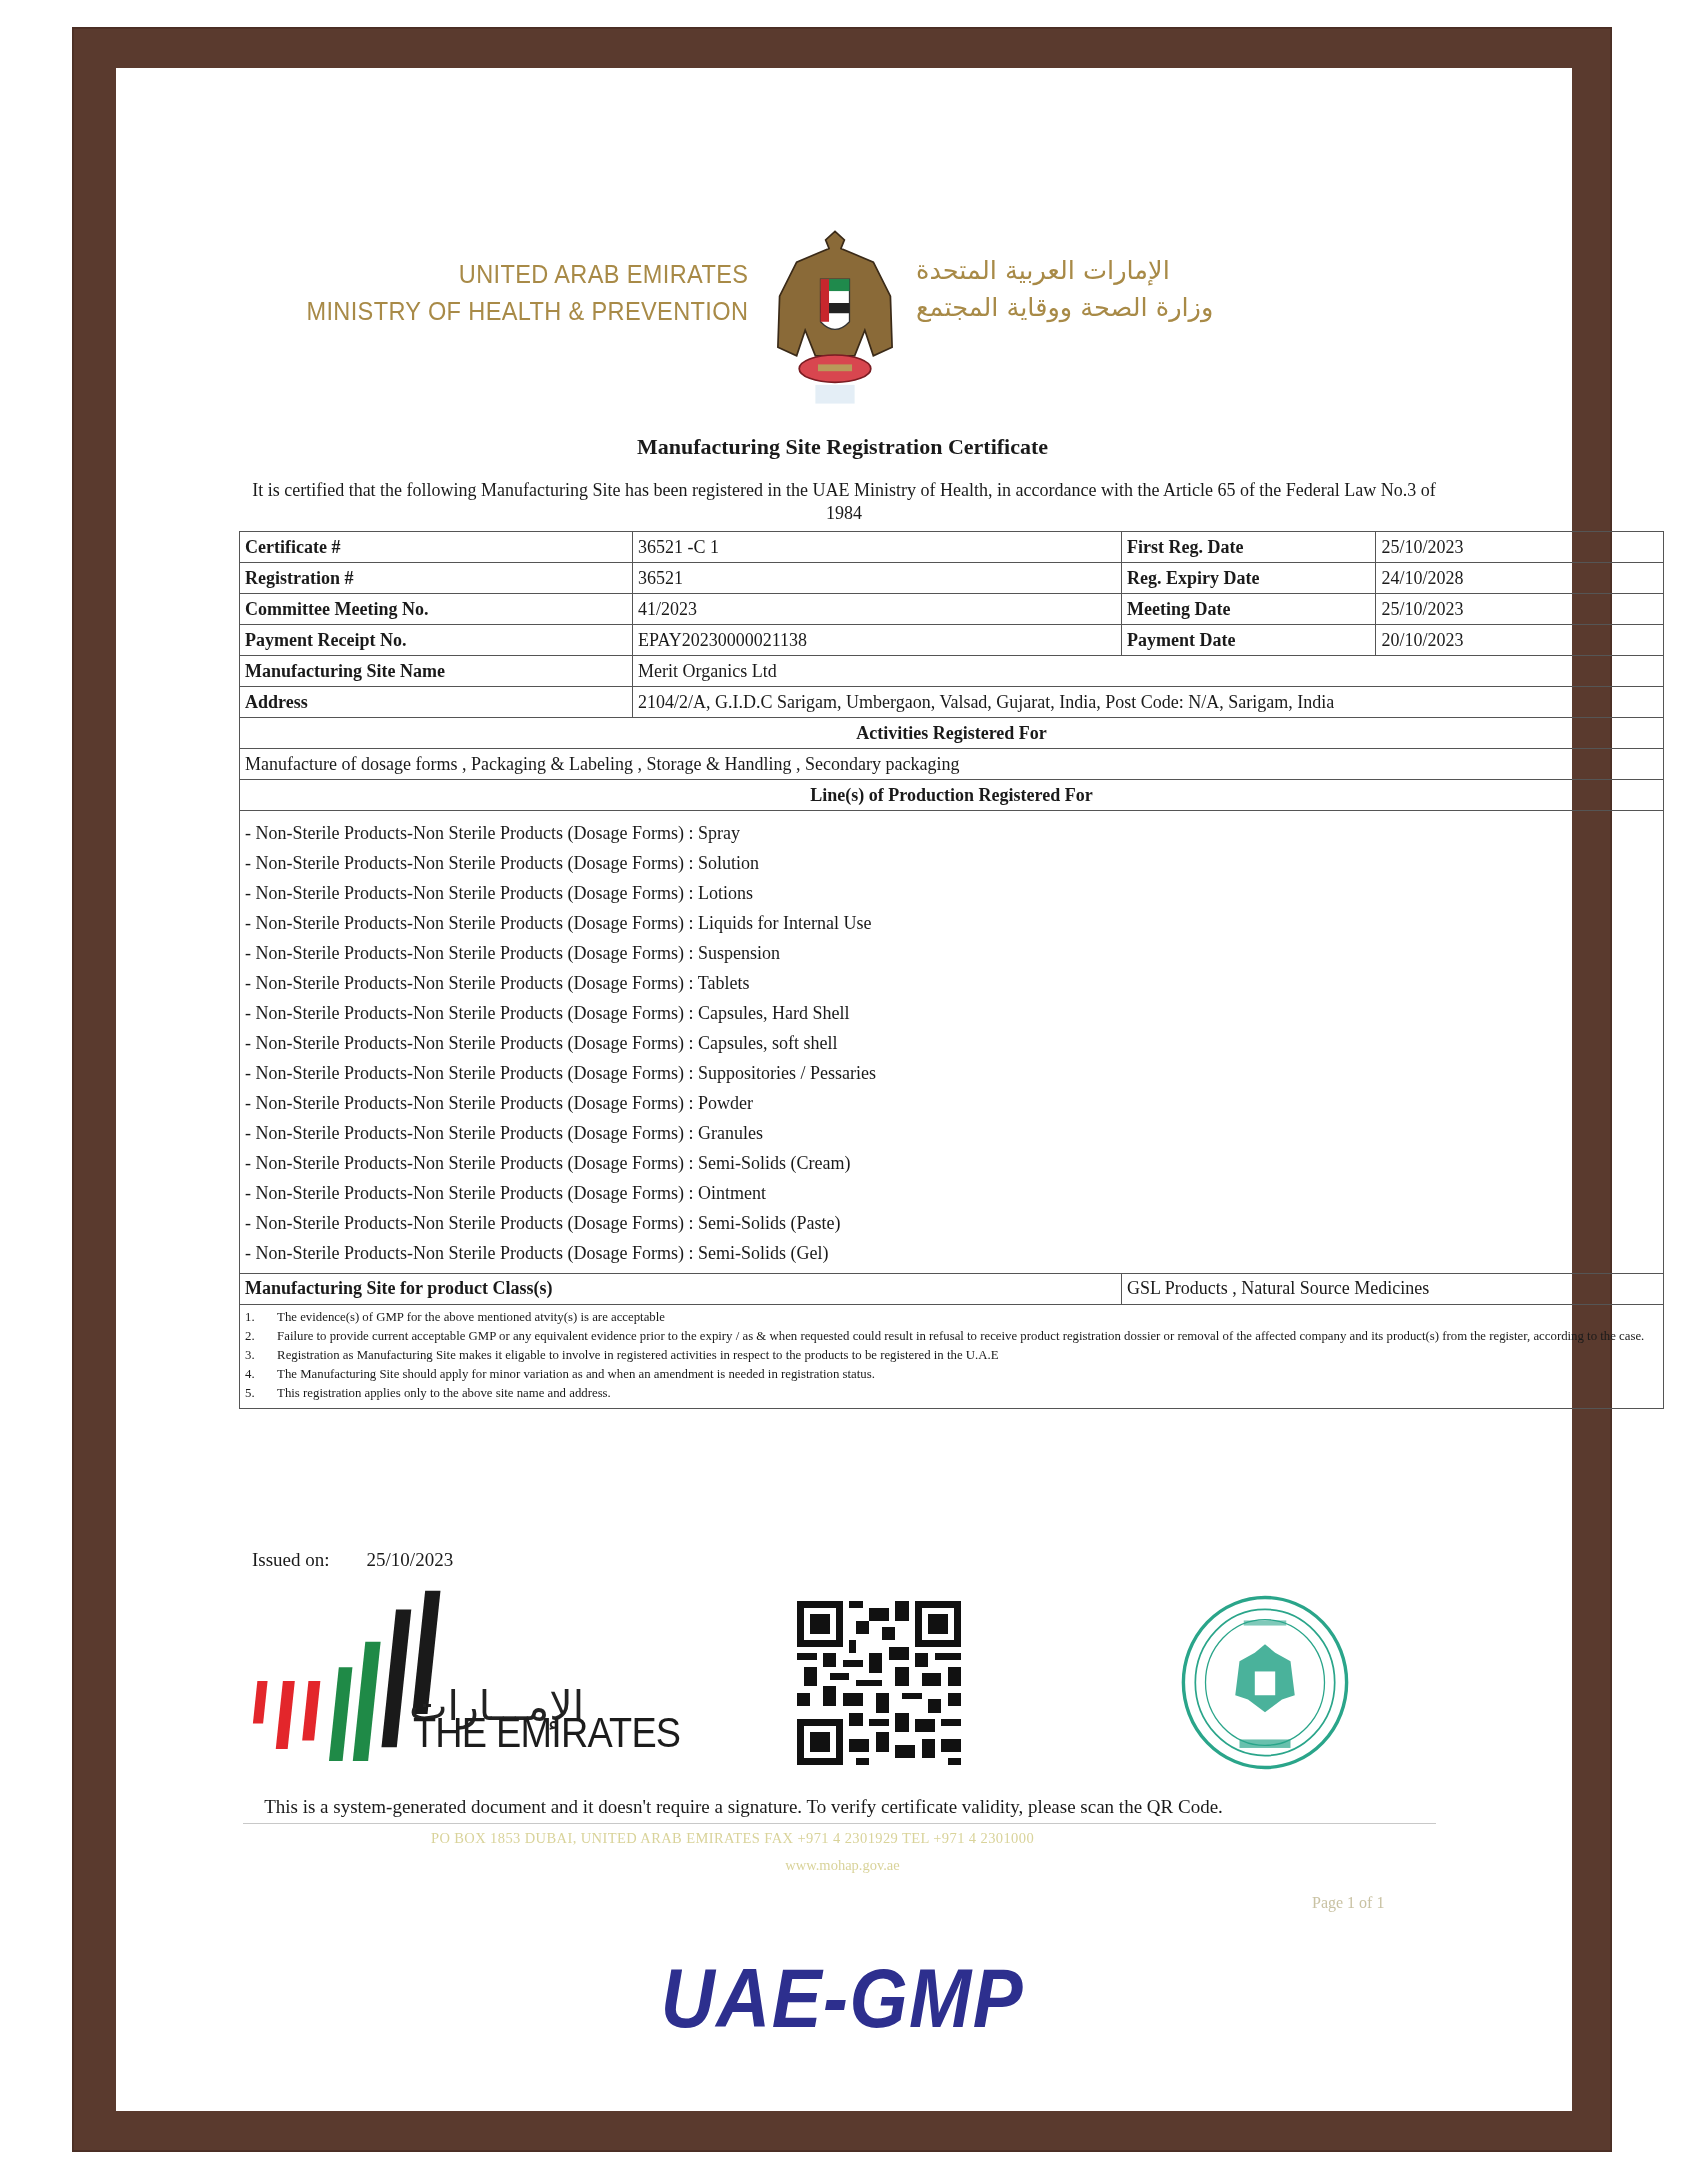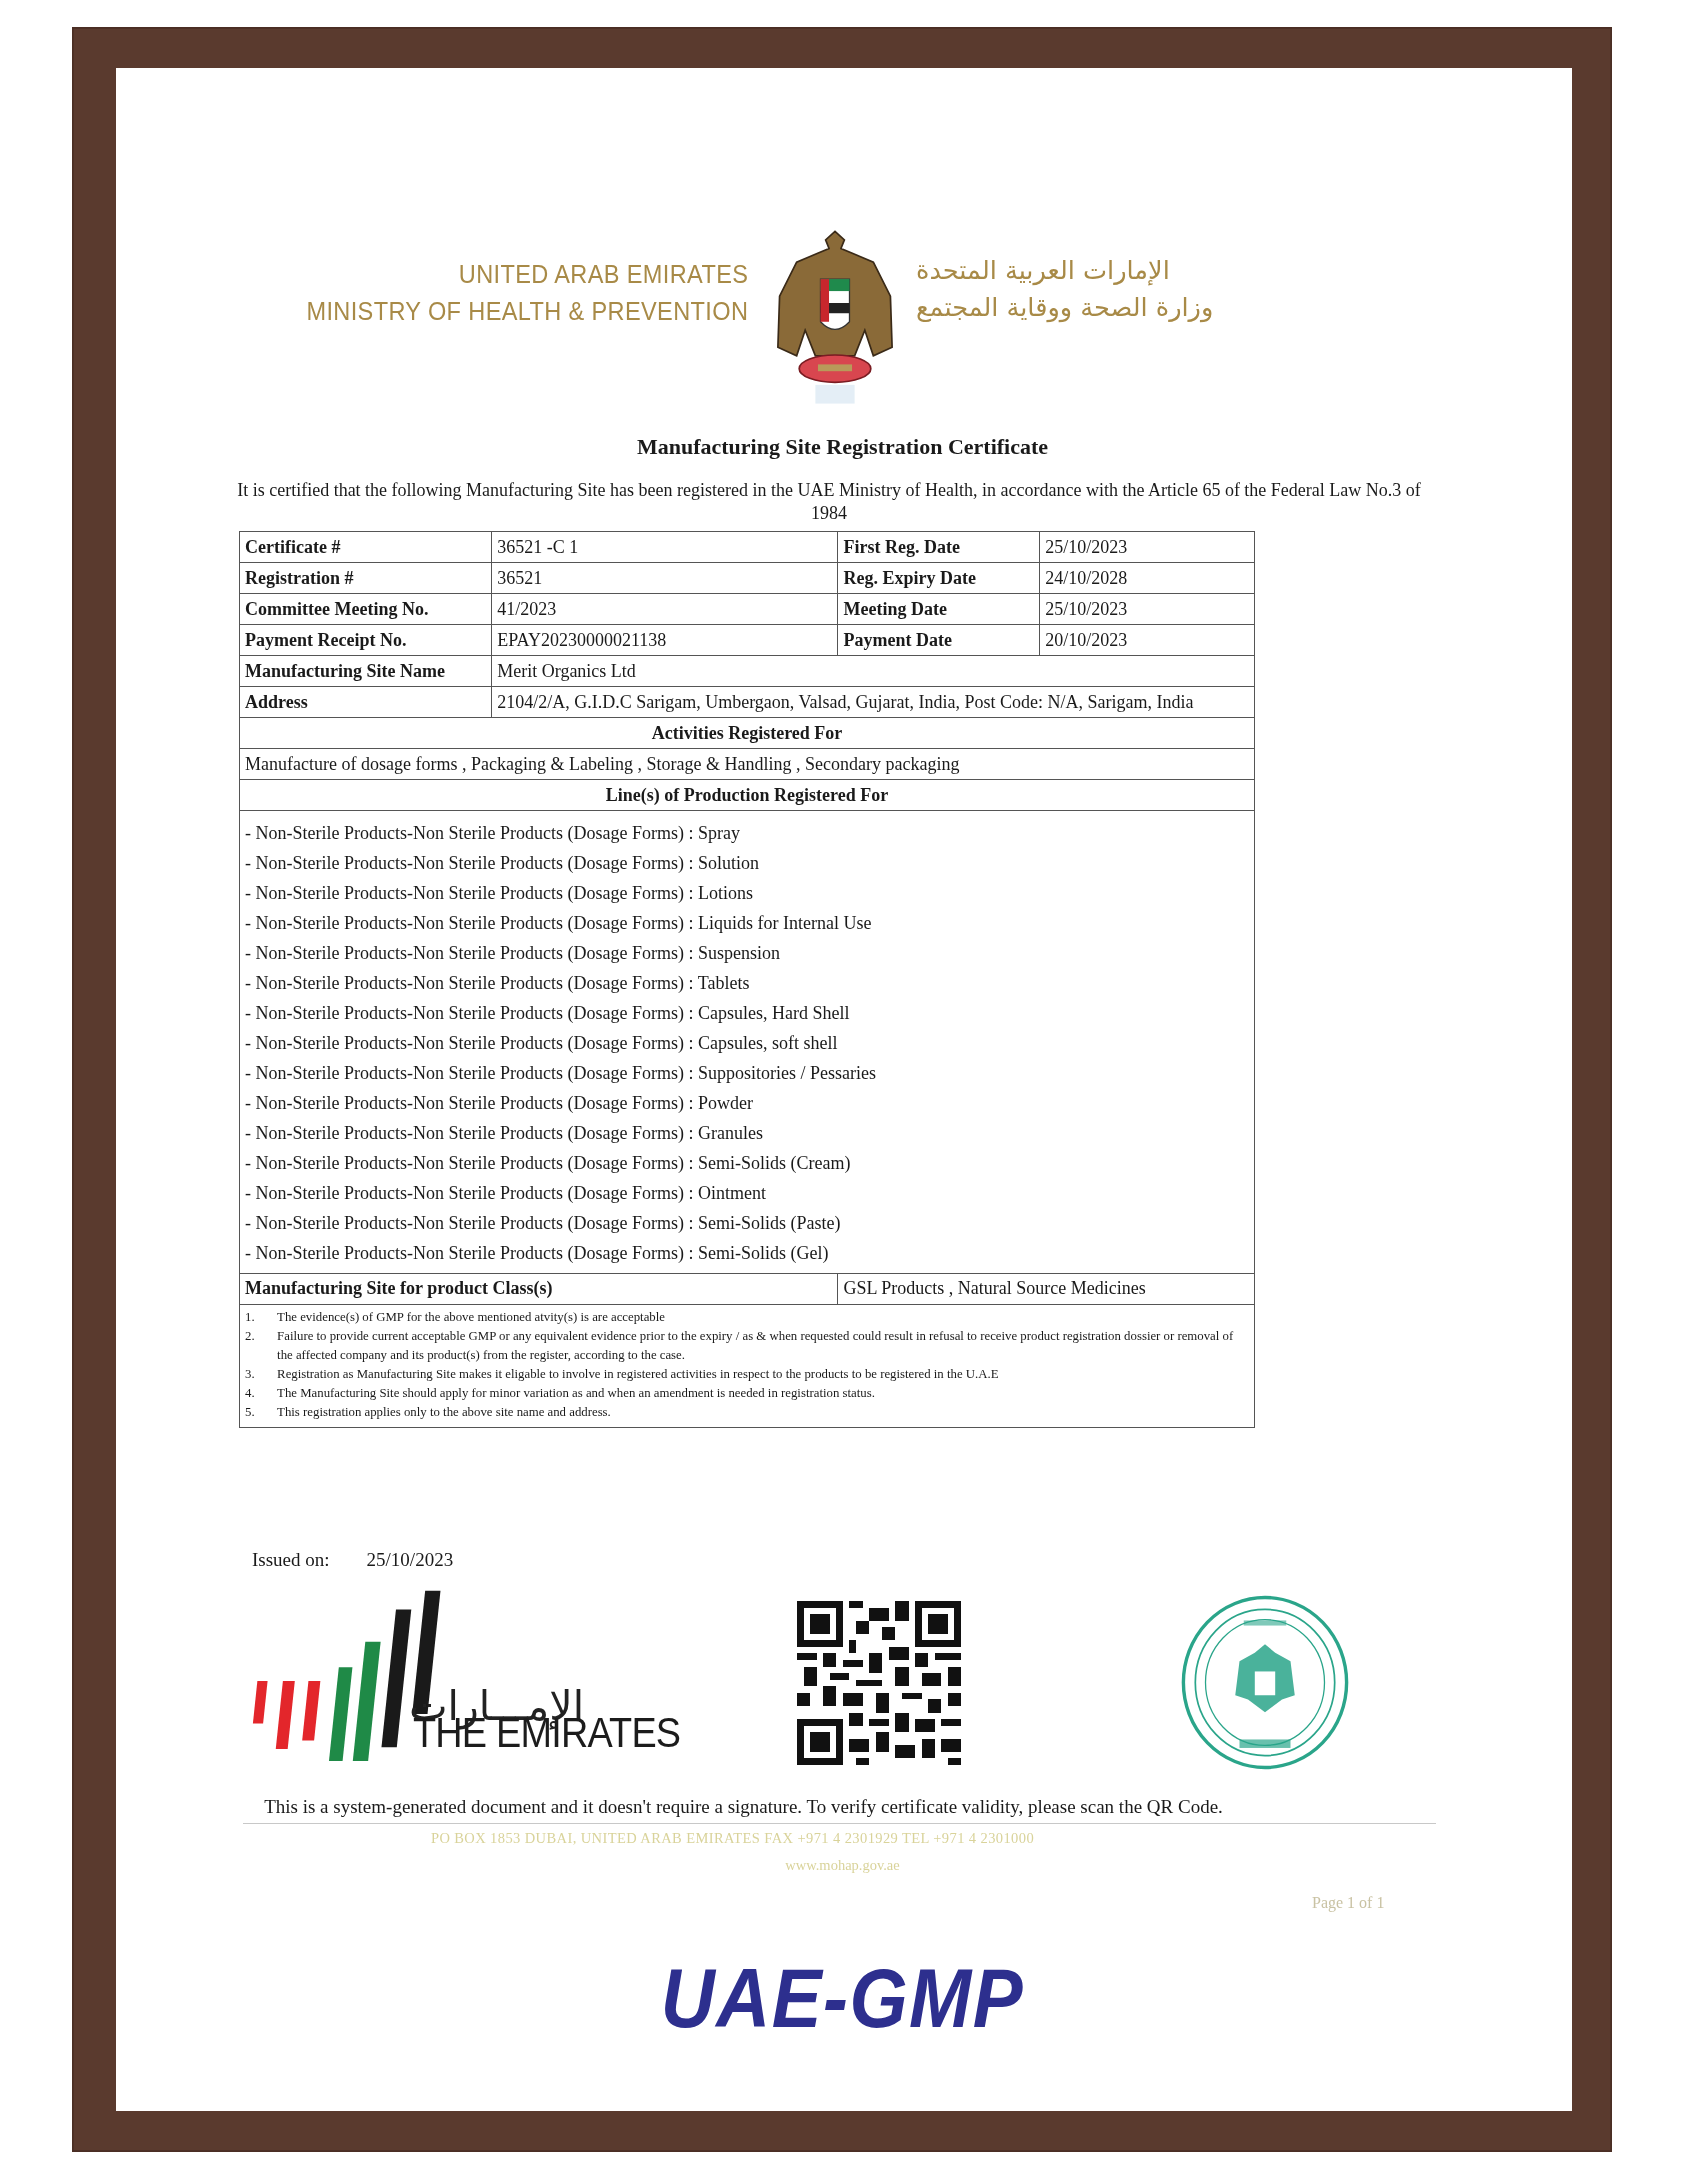--- a/index.html
+++ b/index.html
@@ -6,24 +6,24 @@
   body { width: 1685px; height: 2181px; position: relative; overflow: hidden; font-family: "Liberation Serif", serif; color: #1a1a1a; }
   .frame { position: absolute; left: 72px; top: 27px; width: 1540px; height: 2125px; background: #5a3a2e; box-shadow: inset 0 0 0 1.7px #4a2e24; }
   .sheet { position: absolute; left: 116px; top: 68px; width: 1456px; height: 2043px; background: #ffffff; }
 
   
   .hdr-en { position: absolute; right: 937px; top: 256px; text-align: right; font-family: "Liberation Sans", sans-serif; color: #a88a47; font-size: 25.6px; line-height: 37px; letter-spacing: 0.4px; transform: scaleX(0.92); transform-origin: right center; }
   .hdr-ar { position: absolute; left: 916px; top: 252px; text-align: left; font-family: "DejaVu Sans", sans-serif; color: #a88a47; font-size: 25.6px; line-height: 37px; direction: rtl; }
   .emblem { position: absolute; left: 771px; top: 228px; width: 128px; height: 179px; }
 
   .title { position: absolute; left: 0; width: 1685px; top: 434px; text-align: center; font-size: 22px; font-weight: bold; }
-  .intro { position: absolute; left: 224px; width: 1210px; top: 479px; text-align: center; font-size: 18px; line-height: 23px; }
+  .intro { position: absolute; left: 239px; width: 1210px; top: 479px; text-align: center; font-size: 18px; line-height: 23px; }
 
   
-  table.cert { position: absolute; left: 239px; top: 531px; width: 1016px; border-collapse: collapse; font-size: 18px; }
+  table.cert { position: absolute; left: 239px; top: 531px; width: 1425px; border-collapse: collapse; font-size: 18px; }
   table.cert td { border: 1.7px solid #555; padding: 0 5.1px; height: 30px; vertical-align: middle; white-space: nowrap; }
   table.cert td.lbl { font-weight: bold; }
   table.cert td.sec { text-align: center; font-weight: bold; }
   .lines td { padding: 6.8px 5.1px 5.1px !important; }
   .lines div { height: 30px; line-height: 30px; }
   .notes td { padding: 3.4px 5.1px 5.1px !important; font-size: 12.8px; line-height: 19px; white-space: normal !important; }
   .note { display: flex; }
   .note .n { width: 32px; flex: none; }
 
   .issued { position: absolute; left: 252px; top: 1549px; font-size: 19px; }

